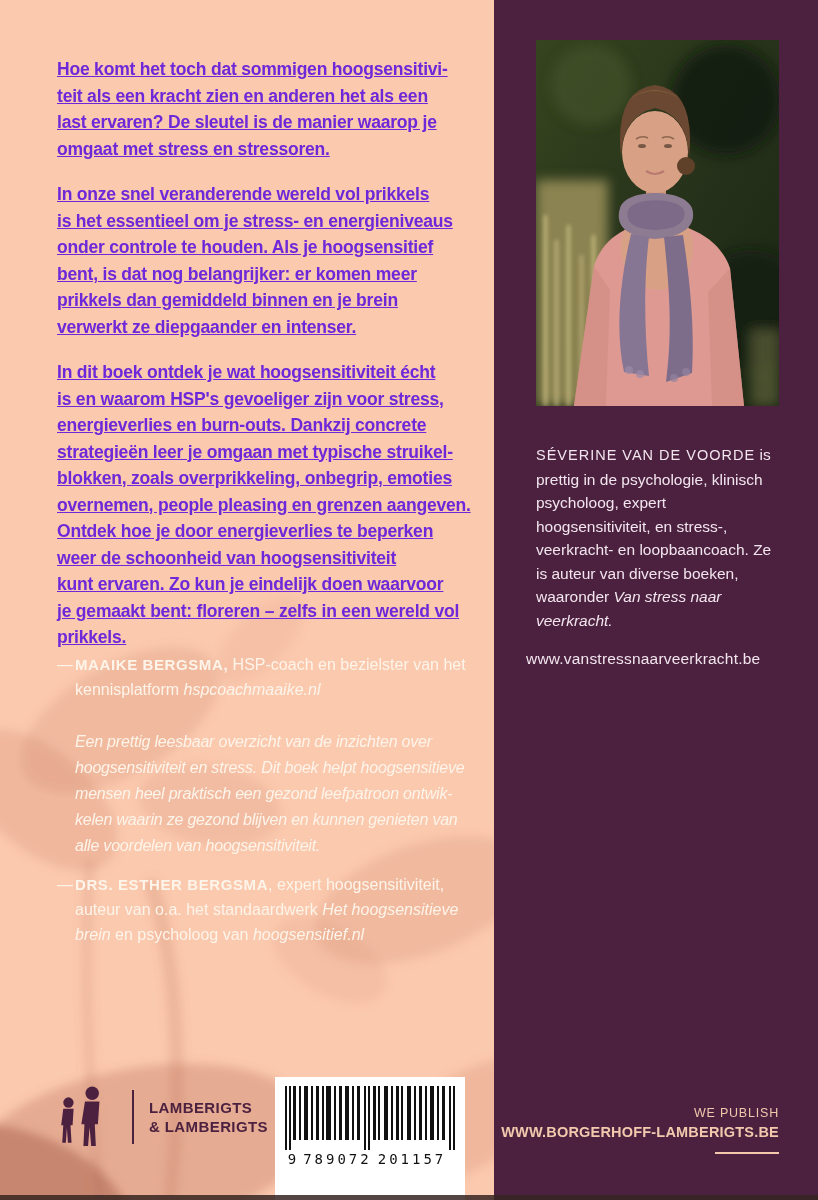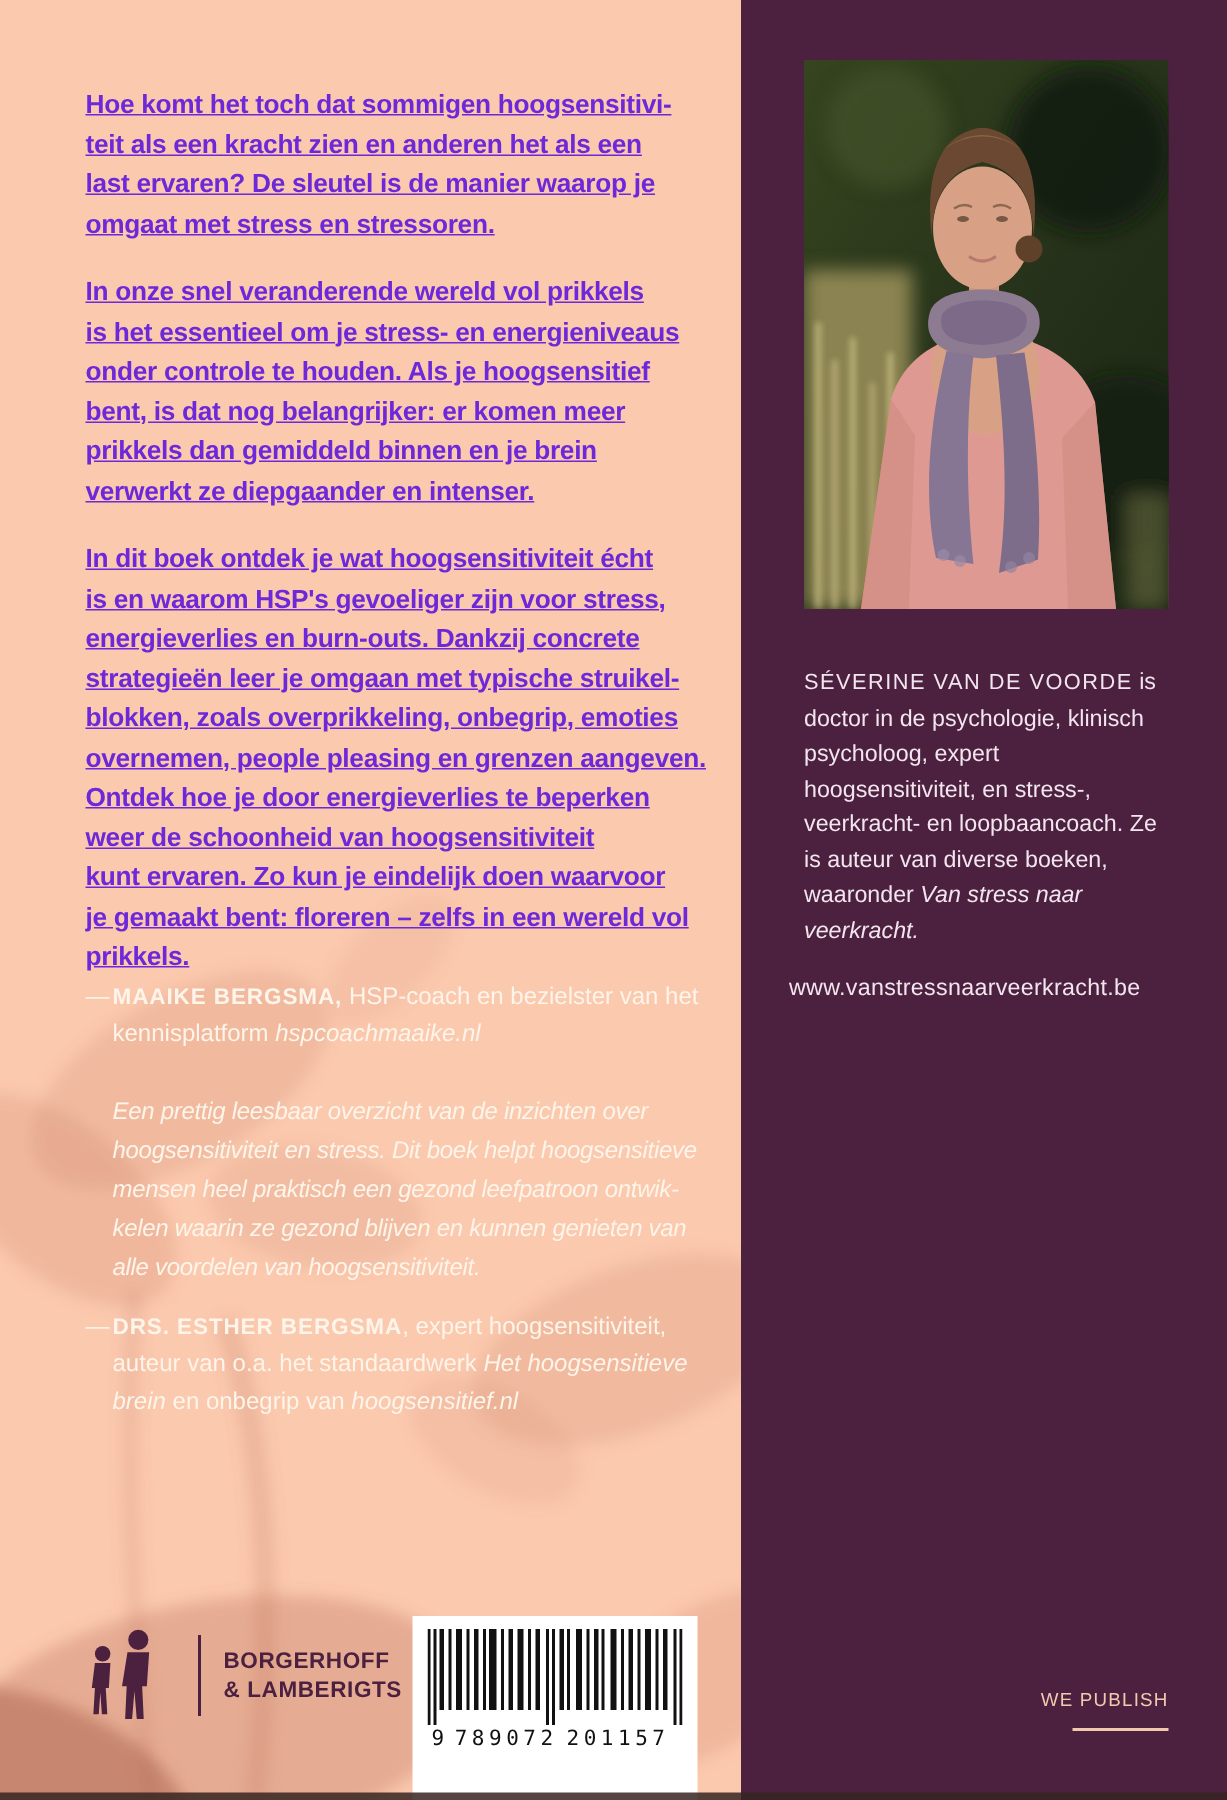--- a/index.html
+++ b/index.html
@@ -108,34 +108,34 @@
     <div class="attribution">
       <span class="dash">—</span><span class="attr-name">MAAIKE BERGSMA,</span><span> HSP-coach en bezielster van het kennisplatform </span><span class="attr-site">hspcoachmaaike.nl</span>
     </div>
 
     <div class="quote">Een prettig leesbaar overzicht van de inzichten over
 hoogsensitiviteit en stress. Dit boek helpt hoogsensitieve
 mensen heel praktisch een gezond leefpatroon ontwik-
 kelen waarin ze gezond blijven en kunnen genieten van
 alle voordelen van hoogsensitiviteit.</div>
     <div class="attribution">
-      <span class="dash">—</span><span class="attr-name">DRS. ESTHER BERGSMA</span><span>, expert hoogsensitiviteit, auteur van o.a. het standaardwerk </span><span class="attr-work">Het hoogsensitieve brein</span><span> en onbegrip van </span><span class="attr-site">hoogsensitief.nl</span>
+      <span class="dash">—</span><span class="attr-name">DRS. ESTHER BERGSMA</span><span>, expert hoogsensitiviteit, auteur van o.a. het standaardwerk </span><span class="attr-work">Het hoogsensitieve brein</span><span> en psycholoog van </span><span class="attr-site">hoogsensitief.nl</span>
     </div>
   </div>
 
   <div class="logo">
     <svg width="62" height="62" viewBox="0 0 60 60" aria-hidden="true" fill="#4c2140">
       <circle cx="36" cy="7" r="6.5"></circle>
       <path d="M29,15 h14 l-1.5,22 h-3 l1,21 h-4.5 l-1.5,-18 -1.5,18 h-4.5 l1,-21 h-3 z"></path>
       <circle cx="13" cy="16" r="5"></circle>
       <path d="M8,22 h10 l-1,16 h-2 l1,17 h-3.5 l-1,-14 -1,14 H7 l1,-17 H6 z"></path>
     </svg>
     <div class="logo-divider"></div>
     <div class="logo-text">
-      <div>BORGERHOFF</div>
+      <div>LAMBERIGTS</div>
       <div>&amp; LAMBERIGTS</div>
     </div>
   </div>
 
   <div class="barcode-label">
     <svg width="170" height="64" viewBox="0 0 170 64" aria-hidden="true" fill="#111">
       <rect x="0" width="2" height="64"></rect>
         <rect x="4" width="2" height="64"></rect>
       <rect x="8" width="3" height="54"></rect>
         <rect x="14" width="2" height="54"></rect>
@@ -228,25 +228,26 @@
       <path d="M92,170 C98,157 141,157 148,170 C151,181 142,189 119,190 C96,189 89,181 92,170 Z" fill="#786686" opacity="0.8"></path>
       <path d="M95,194 C84,240 79,290 88,332 L113,336 C108,290 108,238 113,197 Z" fill="#877693"></path>
       <path d="M128,197 C133,245 137,290 130,342 L156,333 C159,285 153,234 147,195 Z" fill="#7d6c8a"></path>
       <circle cx="93" cy="330" r="4" fill="#9a89a6" opacity="0.7"></circle>
       <circle cx="104" cy="334" r="4" fill="#9a89a6" opacity="0.7"></circle>
       <circle cx="138" cy="338" r="4" fill="#93829f" opacity="0.7"></circle>
       <circle cx="150" cy="332" r="4" fill="#93829f" opacity="0.7"></circle>
     </svg>
 
     <div class="bio">
-      <span class="author-name">SÉVERINE VAN DE VOORDE</span><span> is doctor in de psychologie, klinisch psycholoog, expert hoogsensitiviteit, en stress-, veerkracht- en loopbaancoach. Ze is auteur van diverse boeken, waaronder </span><span class="book-title">Van stress naar veerkracht.</span>
+      <span class="author-name">SÉVERINE VAN DE VOORDE</span><span> is prettig in de psychologie, klinisch psycholoog, expert hoogsensitiviteit, en stress-, veerkracht- en loopbaancoach. Ze is auteur van diverse boeken, waaronder </span><span class="book-title">Van stress naar veerkracht.</span>
     </div>
 
     <div class="panel-site">www.vanstressnaarveerkracht.be</div>
 
     <div class="panel-bottom">
       <div class="tagline">WE PUBLISH</div>
+      <div class="pub-url">WWW.BORGERHOFF-LAMBERIGTS.BE</div>
       <div class="pub-underline"></div>
     </div>
   </div>
 
   <div class="bottom-edge"></div>
 </div>
 
 </body></html>

